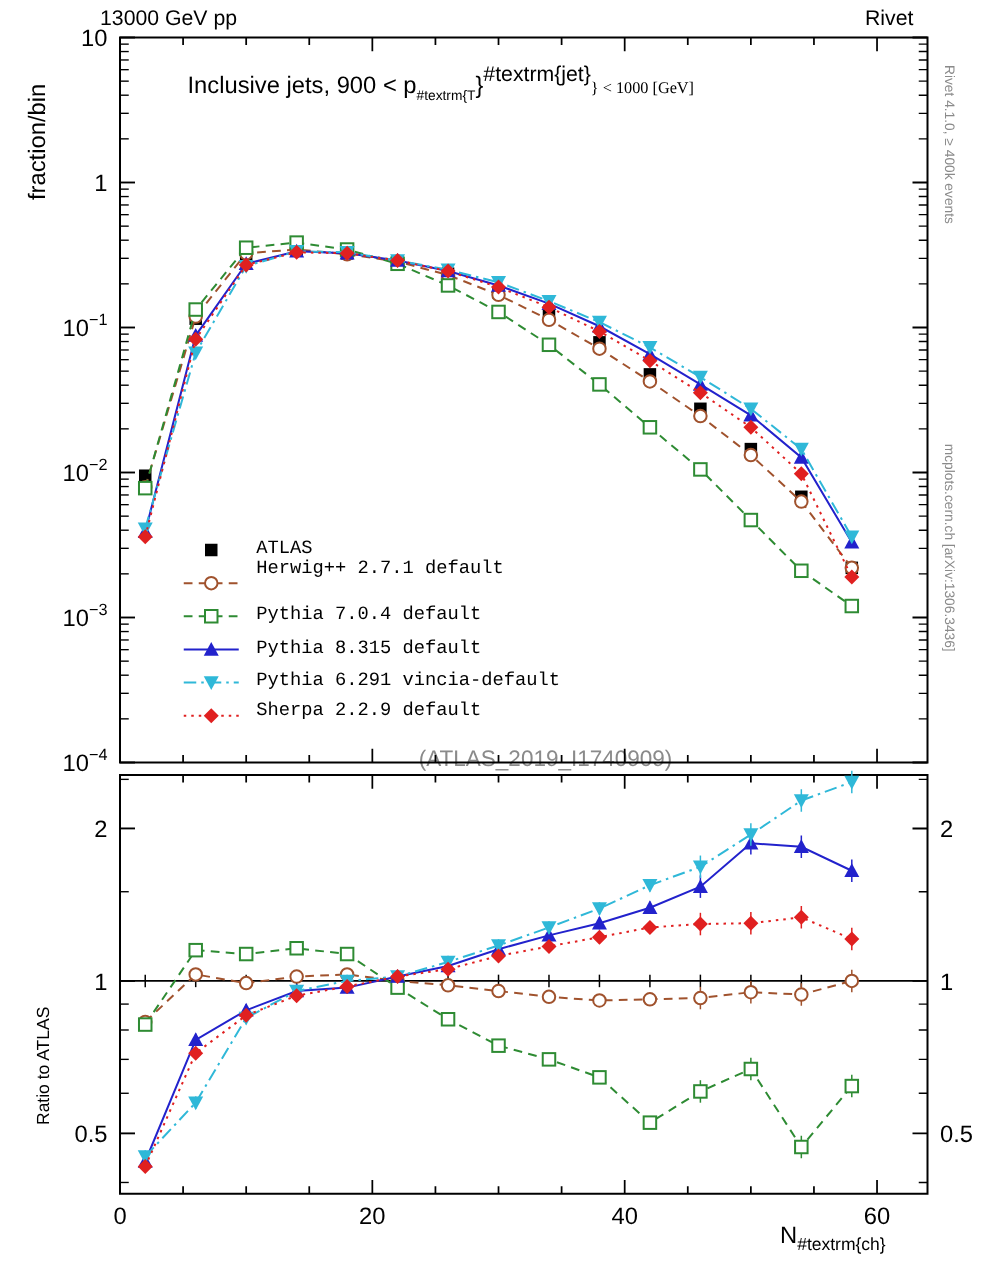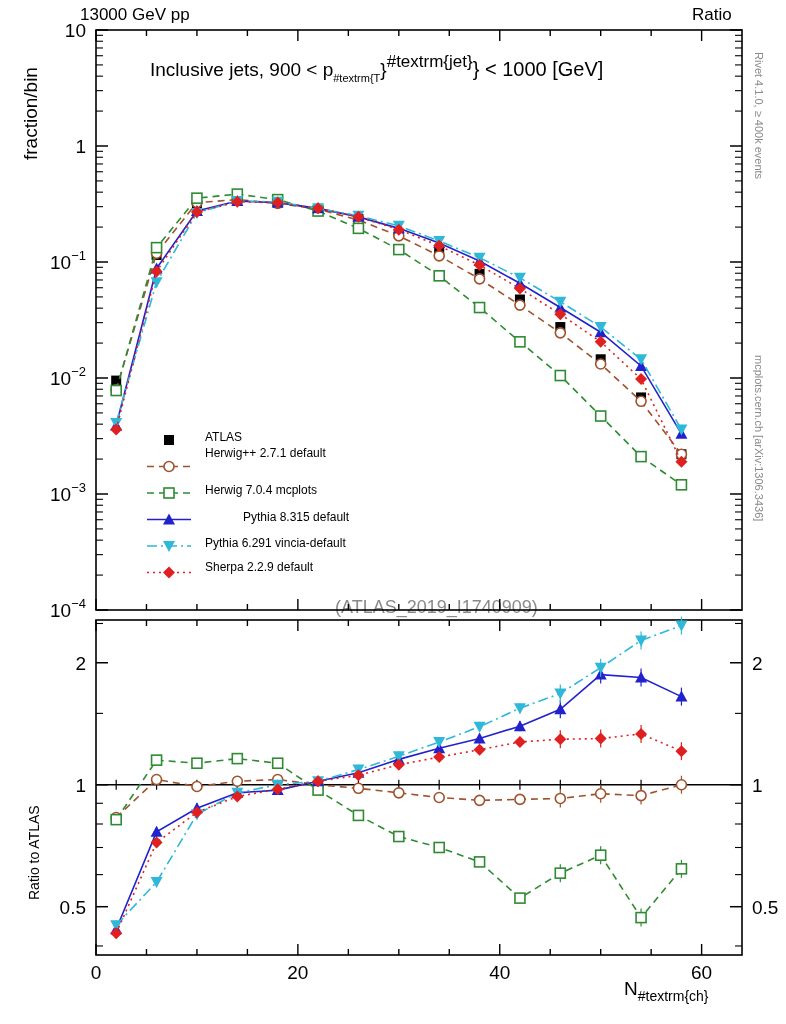--- a/index.html
+++ b/index.html
@@ -6,38 +6,38 @@
   body{width:786px;height:1024px;font-family:"Liberation Sans",sans-serif;color:#000;}
   #root{position:relative;width:786px;height:1024px;overflow:hidden;}
   .abs{position:absolute;}
   .txt{font-family:"Liberation Sans",sans-serif;color:#000;white-space:nowrap;}
   .vert{transform-origin:0 0;}
   .gray{color:#8a8a8a;}
   .tiny{font-size:11px;}
   svg{display:block;}
   .hdr{font-size:17px;}
   .axlab{font-size:16px;}
-  .leg{font-size:12px;}
+  .leg{font-size:15px;font-family:Liberation Mono, monospace;}
 </style>
 </head>
 <body>
 
 <div id="root">
 
   <div class="abs txt hdr" style="left:80px;top:5px;">13000 GeV pp</div>
-  <div class="abs txt hdr" style="left:692px;top:5px;">Ratio</div>
+  <div class="abs txt hdr" style="left:692px;top:5px;">Rivet</div>
 
   <div class="abs txt tiny gray vert" style="left:765px;top:52px;transform:rotate(90deg);">Rivet 4.1.0, ≥ 400k events</div>
   <div class="abs txt tiny gray vert" style="left:765px;top:355px;transform:rotate(90deg);">mcplots.cern.ch [arXiv:1306.3436]</div>
 
   <div class="abs txt axlab vert" style="left:20px;top:160px;transform:rotate(-90deg);font-size:19px;">fraction/bin</div>
   <div class="abs txt vert" style="left:26px;top:900px;transform:rotate(-90deg);font-size:14px;">Ratio to ATLAS</div>
 
   <div class="abs" style="left:150px;top:58px;">
-    <span class="txt" style="font-size:19px;margin-top:20px;">Inclusive jets, 900 &lt; p</span><span class="txt" style="font-size:11px;position:relative;top:6px;margin-top:19px;">#textrm{T</span><span class="txt" style="font-size:19px;">}</span><span class="txt" style="font-size:17px;position:relative;top:-9px;">#textrm{jet}</span><span class="txt" style="font-size:20px;">} &lt; 1000 [GeV]</span>
+    <span class="txt" style="font-size:19px;margin-top:20px;">Inclusive jets, 900 &lt; p</span><span class="txt" style="font-size:11px;position:relative;top:6px;margin-top:19px;">#textrm{T</span><span class="txt" style="font-size:19px;">}</span><span class="txt" style="font-size:17px;position:relative;top:-9px;">#textrm{jet}</span><span class="txt" style="font-size:13px;font-family:Liberation Serif, serif;">} &lt; 1000 [GeV]</span>
   </div>
 
   <div class="abs" style="left:624px;top:978px;">
     <span class="txt" style="font-size:19px;">N</span><span class="txt" style="font-size:14px;position:relative;top:6px;">#textrm{ch}</span>
   </div>
 
   <div class="abs txt gray" style="left:335px;top:597px;font-size:18px;">(ATLAS_2019_I1740909)</div>
 
   <svg id="plot" width="786" height="1024" class="abs" style="left:0;top:0;">
       <rect x="96" y="30" width="646" height="580" fill="none" stroke="#000" stroke-width="1.6"></rect>
@@ -587,19 +587,19 @@
       <polygon points="169,513.5 163,524.5 175,524.5" fill="#2222cc"></polygon>
       <line x1="147" y1="546" x2="191" y2="546" stroke="#2fb8d8" stroke-width="1.6" stroke-dasharray="10,4,2,4"></line>
       <polygon points="169,552 163,541 175,541" fill="#2fb8d8"></polygon>
       <line x1="147" y1="572.5" x2="191" y2="572.5" stroke="#e02020" stroke-width="1.6" stroke-dasharray="2,4"></line>
       <polygon points="169,566.5 163,572.5 169,578.5 175,572.5" fill="#e02020"></polygon>
     </svg>
 
   <div class="abs" id="legend">
       <div class="abs txt leg" style="left: 205px; top: 430px;">ATLAS</div>
       <div class="abs txt leg" style="left: 205px; top: 446px;">Herwig++ 2.7.1 default</div>
-      <div class="abs txt leg" style="left: 205px; top: 483px;">Herwig 7.0.4 mcplots</div>
-      <div class="abs txt leg" style="left: 205px; top: 509.5px; margin-left: 38px;">Pythia 8.315 default</div>
+      <div class="abs txt leg" style="left: 205px; top: 483px;">Pythia 7.0.4 default</div>
+      <div class="abs txt leg" style="left: 205px; top: 509.5px;">Pythia 8.315 default</div>
       <div class="abs txt leg" style="left: 205px; top: 536px;">Pythia 6.291 vincia-default</div>
       <div class="abs txt leg" style="left: 205px; top: 560px;">Sherpa 2.2.9 default</div>
     </div>
 
 </div>
 
 </body></html>

